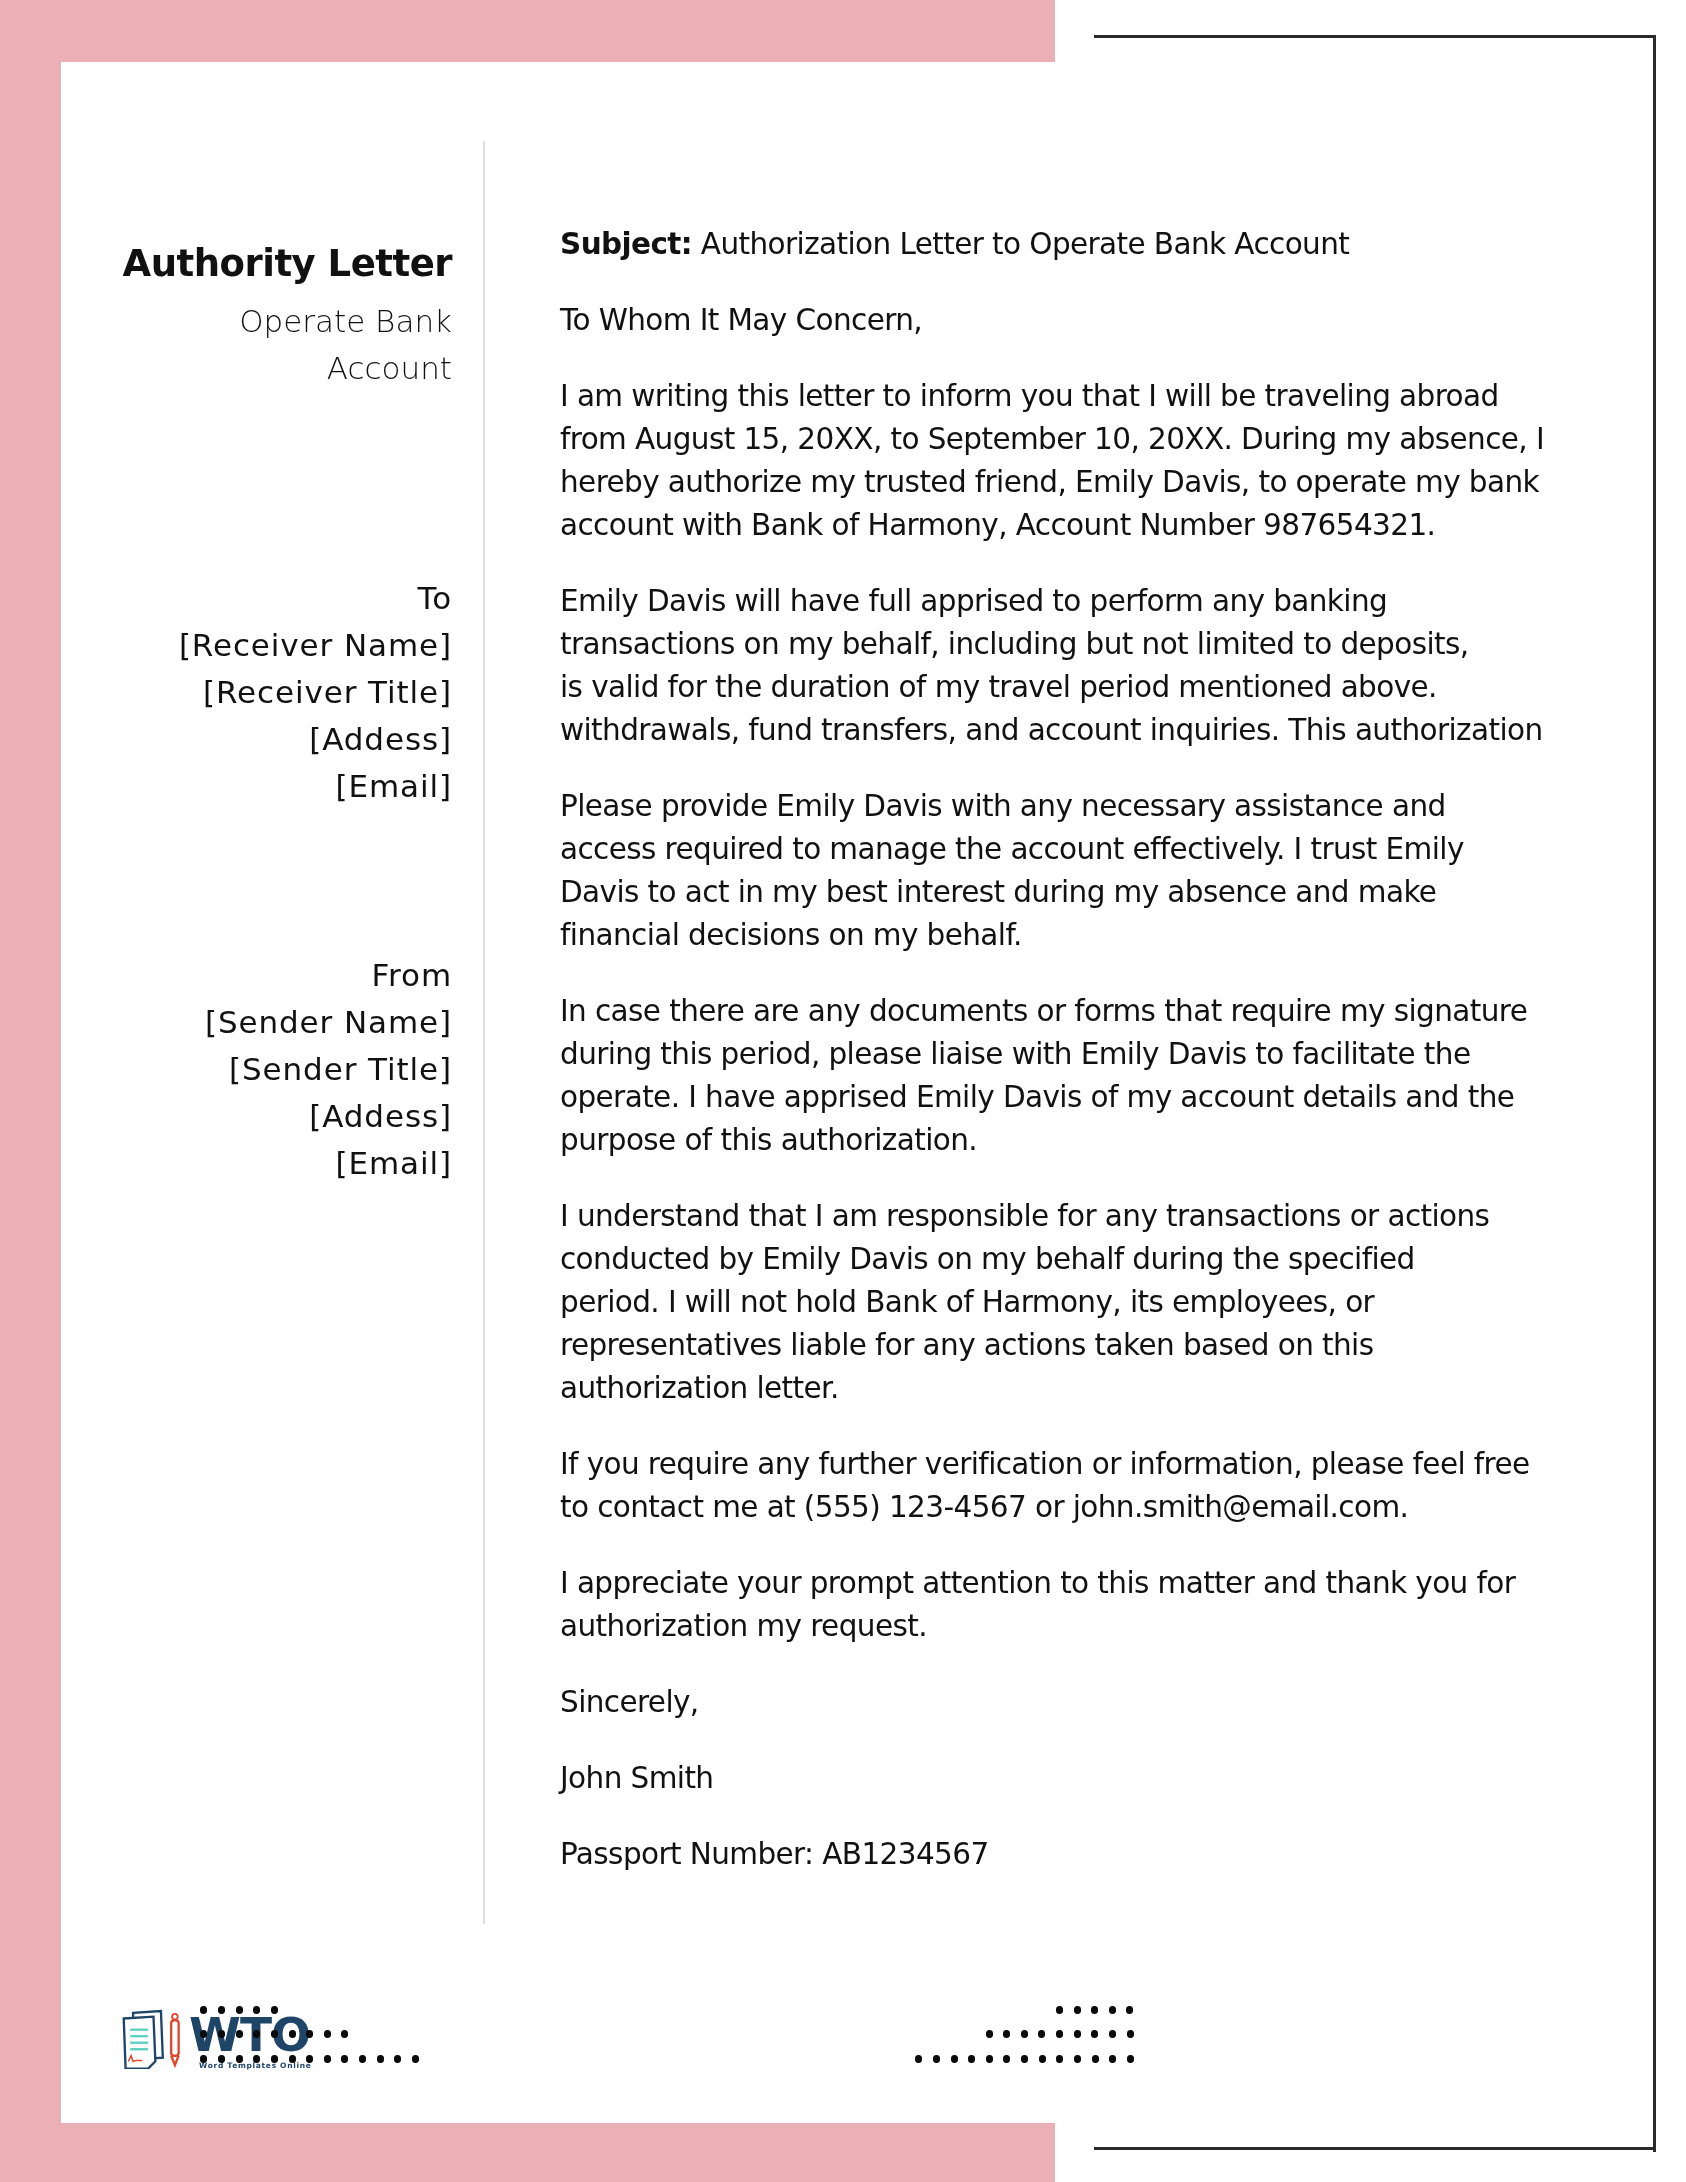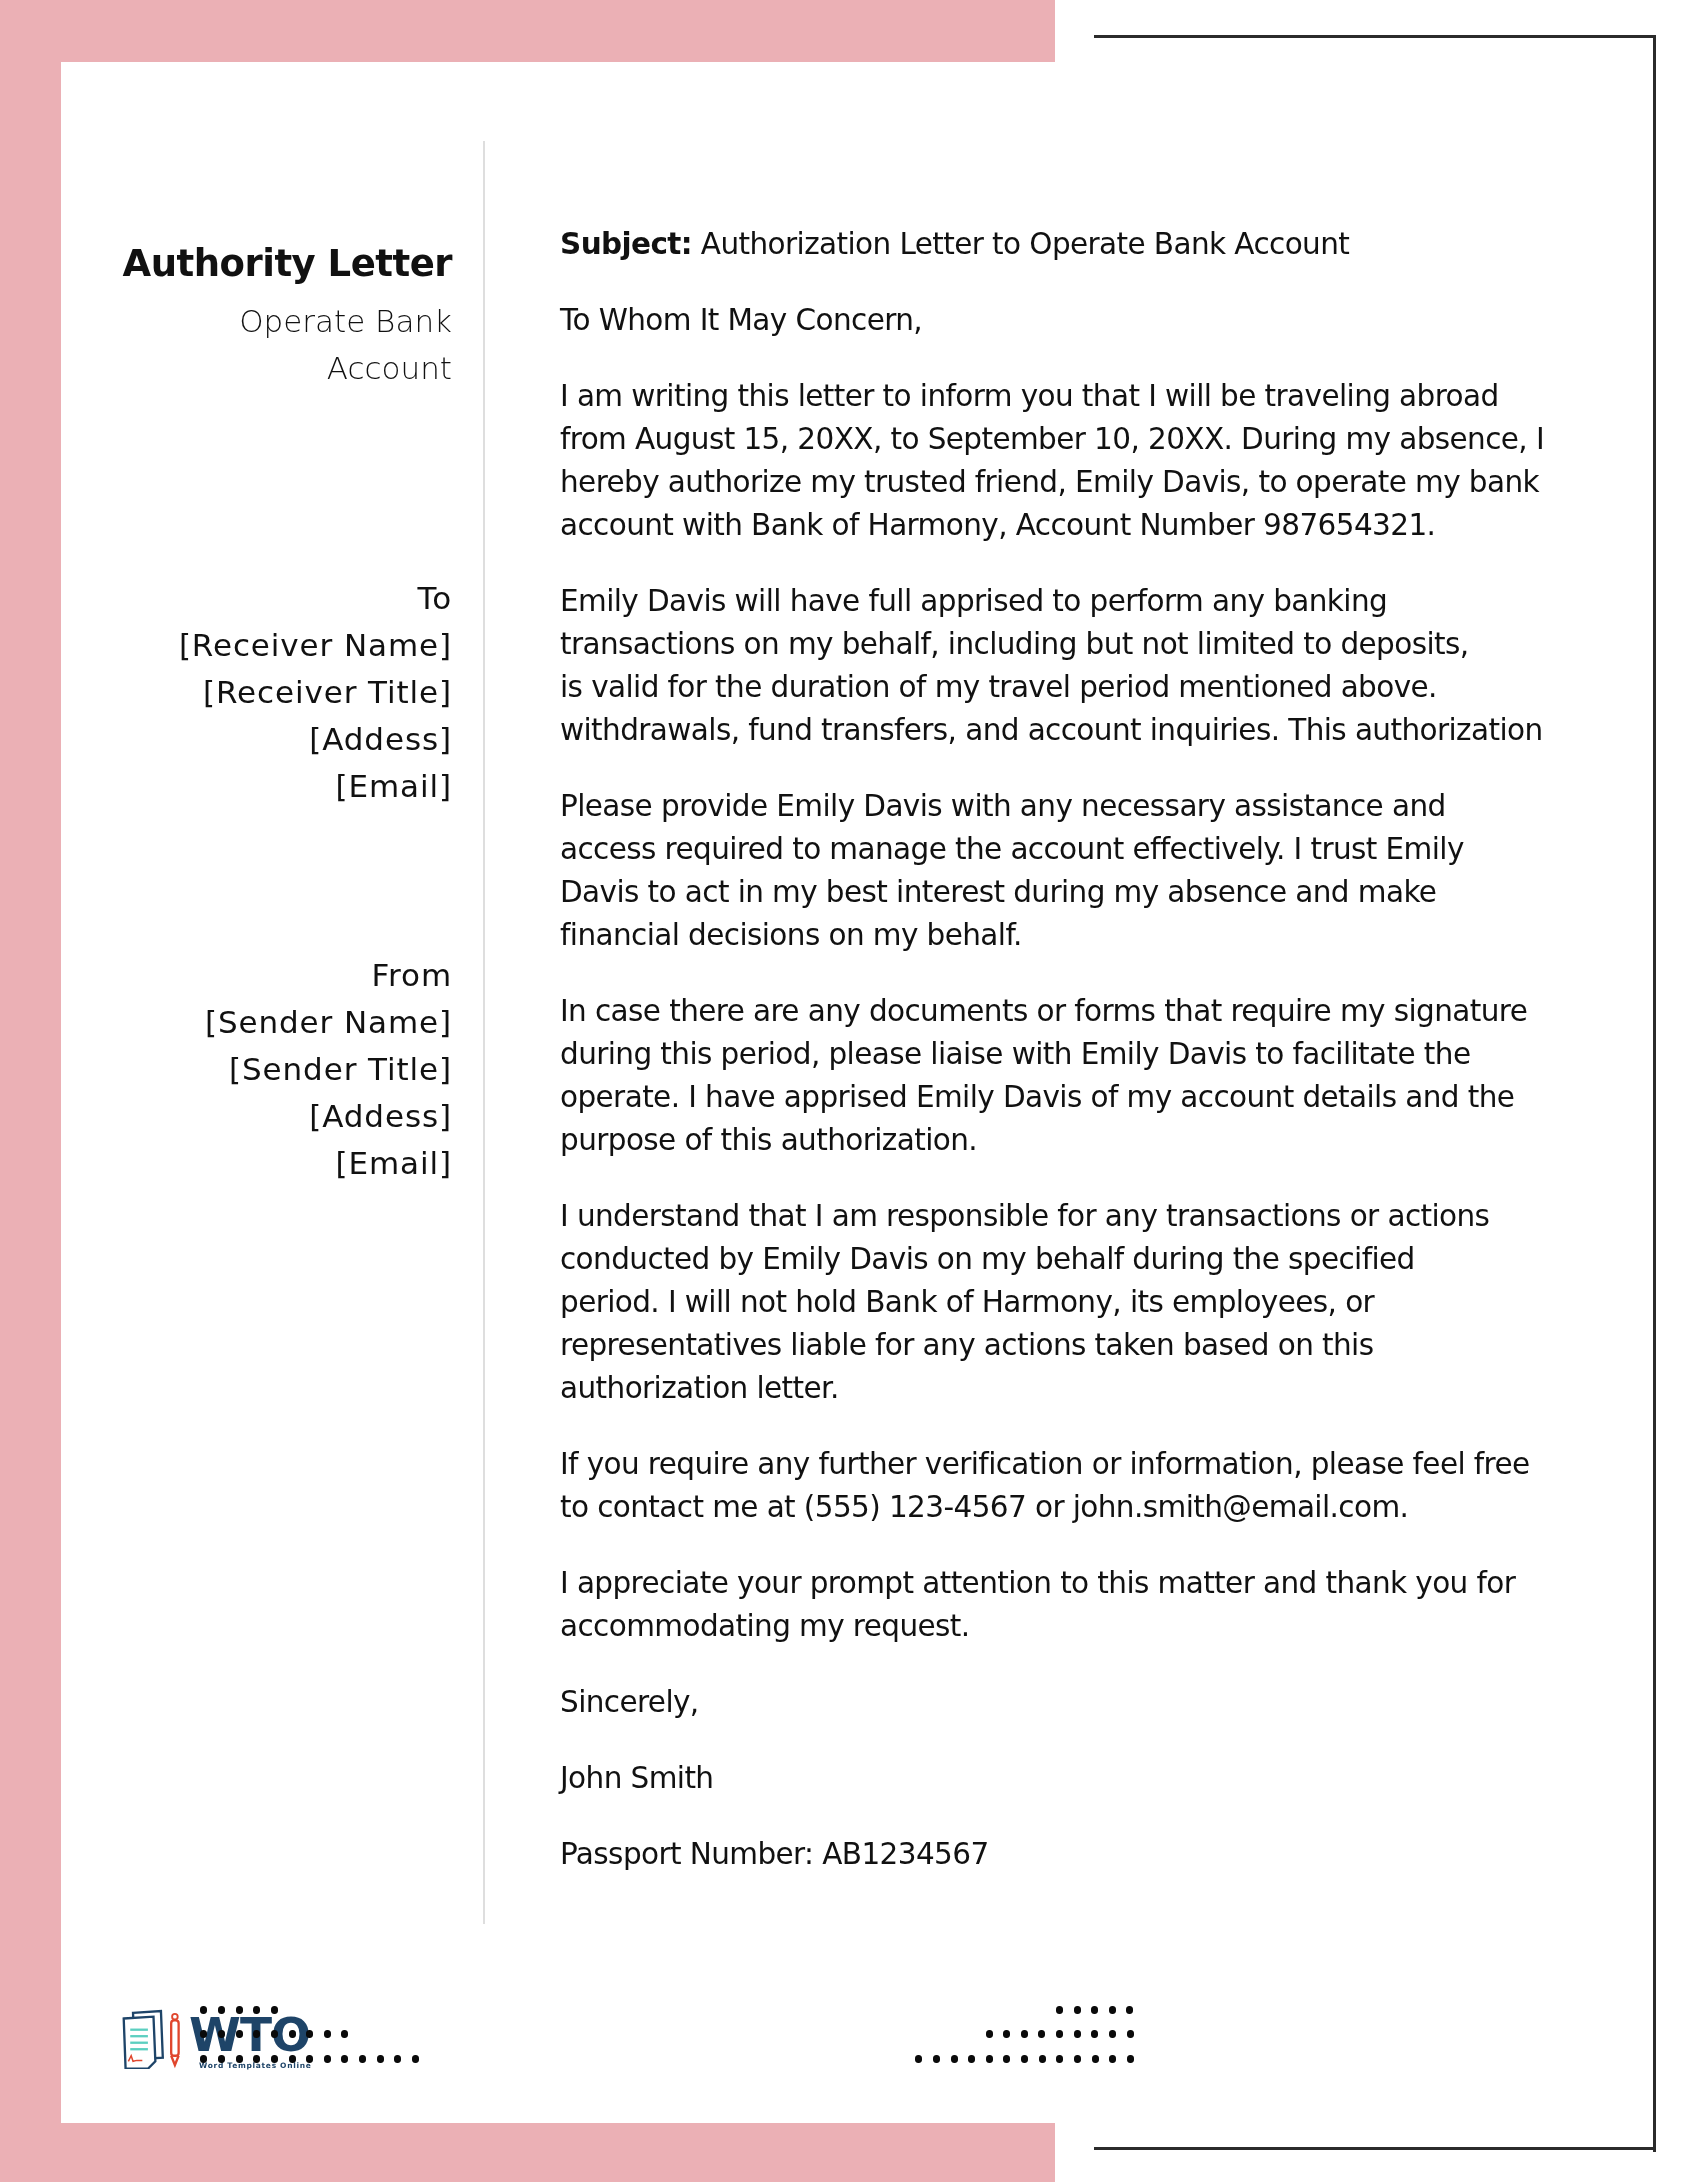--- a/index.html
+++ b/index.html
@@ -101,21 +101,21 @@
         <span class="line">period. I will not hold Bank of Harmony, its employees, or</span>
         <span class="line">representatives liable for any actions taken based on this</span>
         <span class="line">authorization letter.</span>
       </p>
       <p>
         <span class="line">If you require any further verification or information, please feel free</span>
         <span class="line">to contact me at (555) 123-4567 or john.smith@email.com.</span>
       </p>
       <p>
         <span class="line">I appreciate your prompt attention to this matter and thank you for</span>
-        <span class="line">accommodating my request.</span>
+        <span class="line">authorization my request.</span>
       </p>
     </div>
   <p>Sincerely,</p>
   <p>John Smith</p>
   <p>Passport Number: AB1234567</p>
 </div>
 
 <div class="logo">
   <svg width="67" height="60" viewBox="0 0 72 64" style="position:absolute;left:0;top:0">
     <path d="M14 4 L44 2 L46 52 L16 54 Z" fill="#fff" stroke="#1e4468" stroke-width="2.5"></path>

